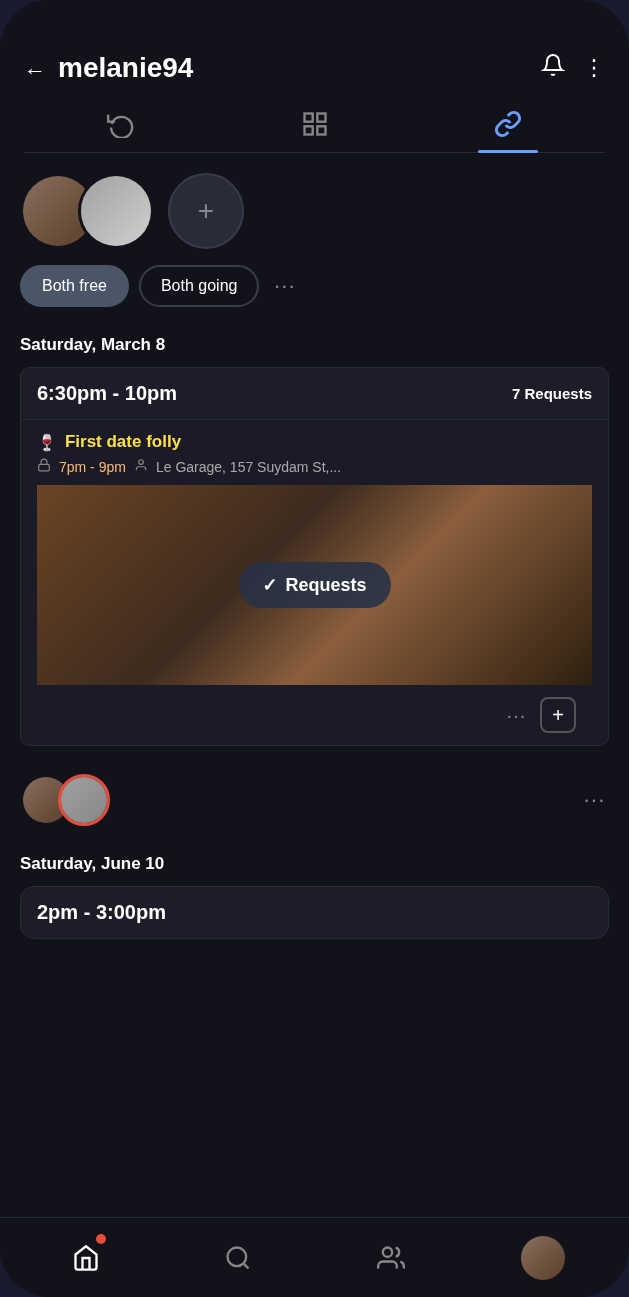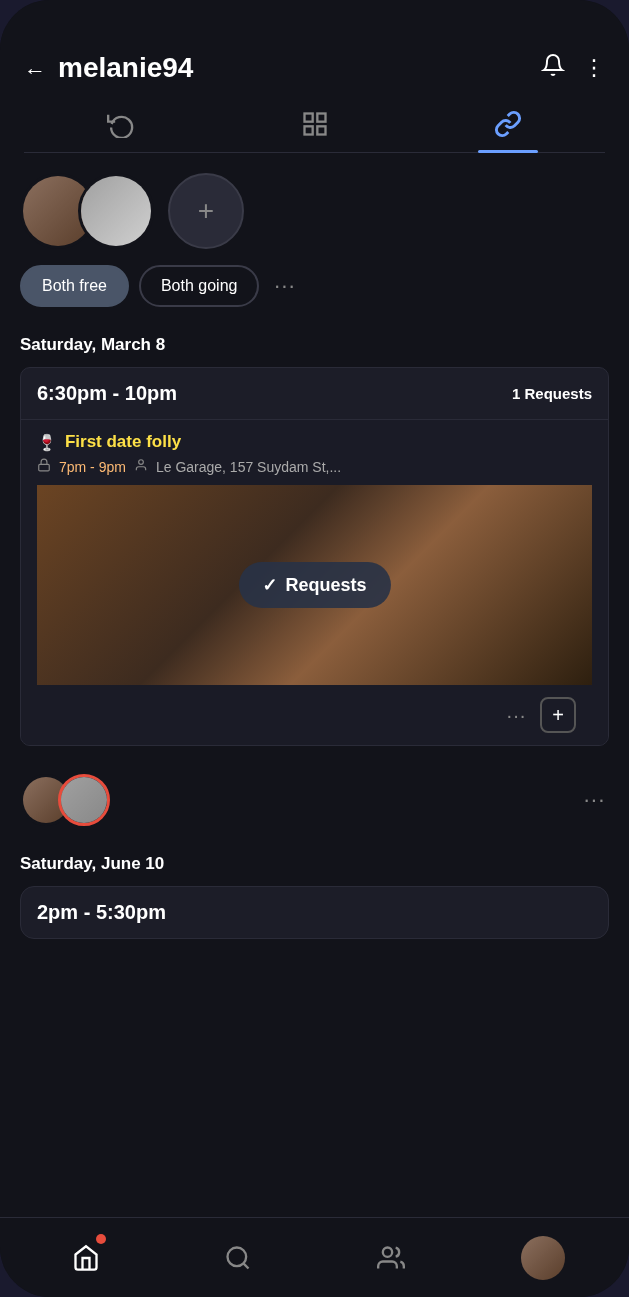--- a/index.html
+++ b/index.html
@@ -458,21 +458,21 @@
       <button class="chip active">Both free</button>
       <button class="chip">Both going</button>
       <span class="more-dots">···</span>
     </div>
 
     <div class="section-heading">Saturday, March 8</div>
 
     <div class="event-card">
       <div class="event-card-header">
         <span class="event-time-range">6:30pm - 10pm</span>
-        <span class="requests-badge">1 Requests</span>
+        <span class="requests-badge">7 Requests</span>
       </div>
 
       <div class="event-inner">
         <div class="event-title-row">
           <span>🍷</span>
           <span class="event-title">First date folly</span>
         </div>
         <div class="event-meta-row">
           <span>
             <svg width="14" height="14" viewBox="0 0 24 24" fill="none" stroke="#888" stroke-width="2">
@@ -512,21 +512,21 @@
         </div>
         <div class="friday-avatar">
           <div class="friday-avatar-2"></div>
         </div>
       </div>
       <span class="more-dots">···</span>
     </div>
 
     <div class="section-heading">Saturday, June 10</div>
     <div class="saturday-card">
-      <span class="saturday-time">2pm - 5:30pm</span>
+      <span class="saturday-time">2pm - 3:00pm</span>
     </div>
 
     <div style="height: 30px;"></div>
   </div>
 
   <div class="bottom-nav">
     <div class="nav-item">
       <div class="notif-dot"></div>
       <svg width="28" height="28" viewBox="0 0 24 24" fill="none" stroke="#fff" stroke-width="2">
         <path d="M3 9l9-7 9 7v11a2 2 0 0 1-2 2H5a2 2 0 0 1-2-2z"></path>

